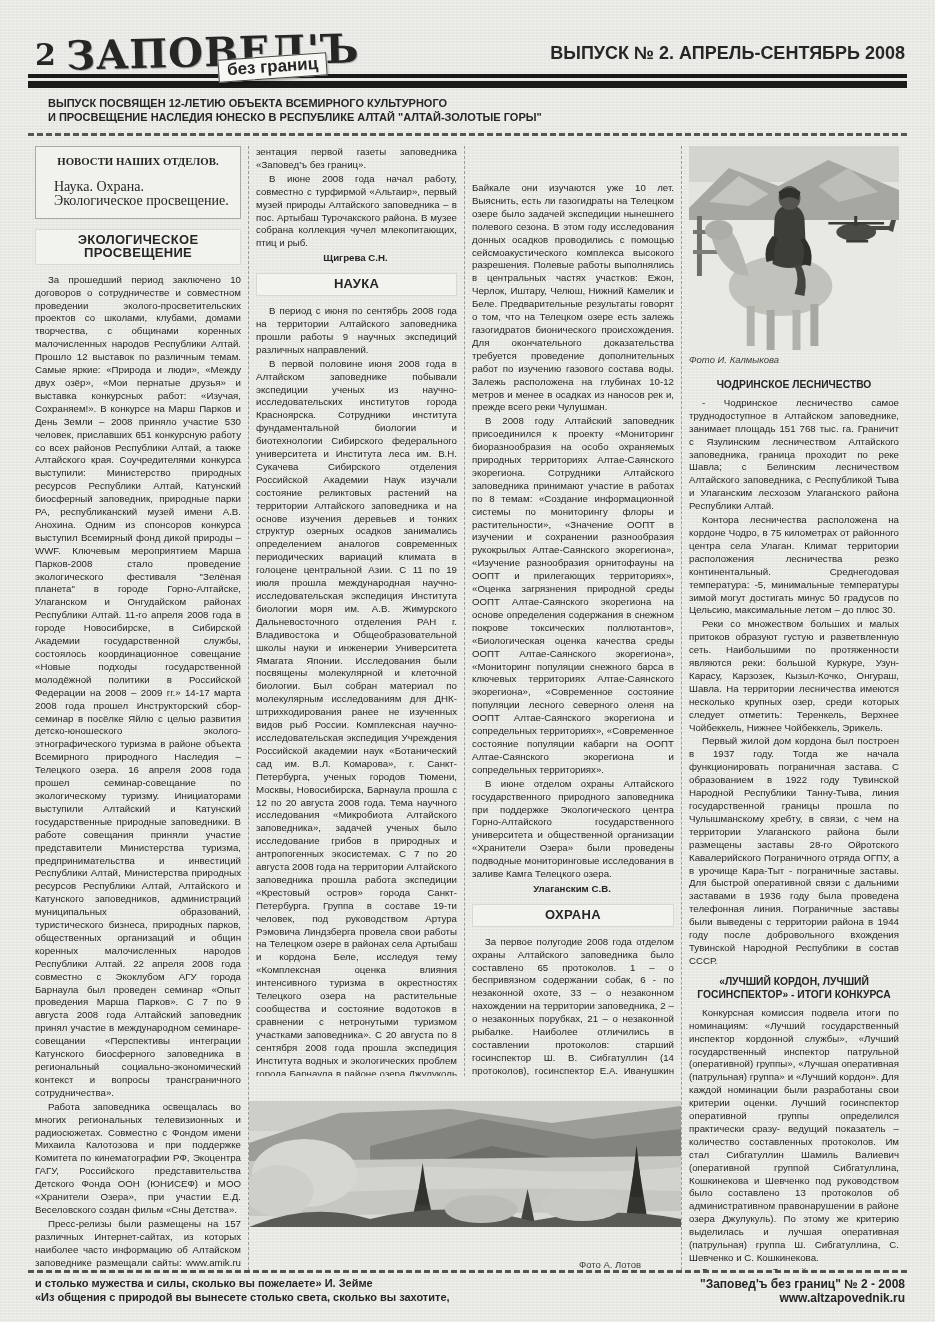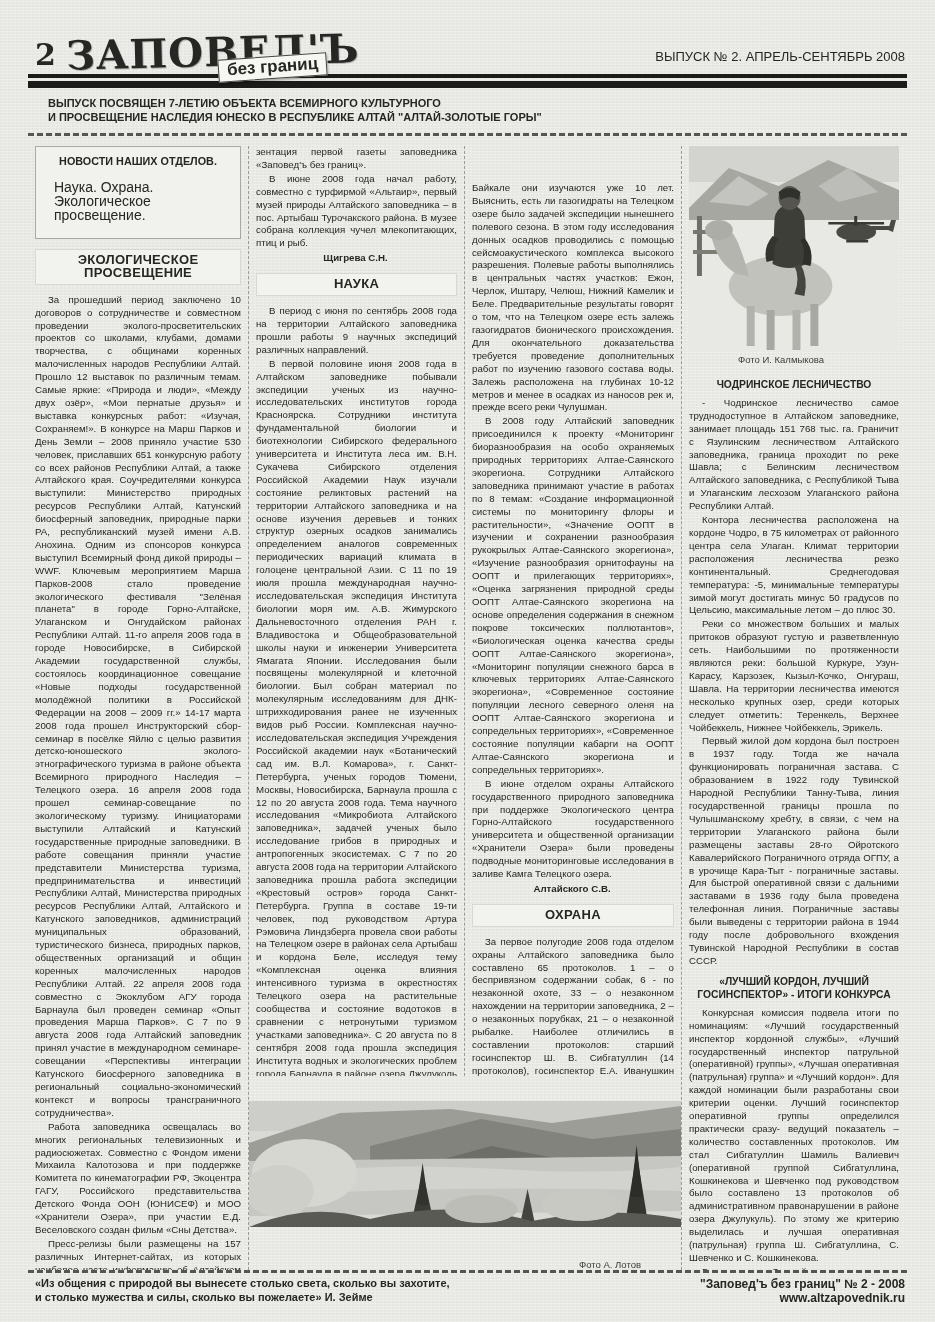--- a/index.html
+++ b/index.html
@@ -17,21 +17,21 @@
   }
   
   .header-wrap { position:relative; padding-top:12px; }
   .header-row { display:flex; align-items:flex-end; padding:0 30px 0 35px; height:58px; }
   .page-num { font-family:"DejaVu Serif", serif; font-weight:bold; font-size:30px; line-height:1; margin-right:10px; }
   .logo-main {
     font-family:"DejaVu Serif", serif; font-weight:bold; font-size:40px; line-height:.9;
     letter-spacing:1px; transform:rotate(-1.5deg); display:inline-block;
     text-shadow:1px 1px 0 rgba(0,0,0,.25);
   }
-  .issue-info { margin-left:auto; font-weight:normal; font-size:13px; padding-bottom:6px; }
+  .issue-info { margin-left:auto; font-weight:bold; font-size:18px; padding-bottom:6px; }
   .logo-sub {
     position:absolute; left:218px; top:56px; z-index:3;
     background:#f6f6f3; border:1px solid #44423e; padding:0 8px 1px 8px;
     font-weight:bold; font-size:17px; transform:rotate(-4deg);
     box-shadow:1px 2px 2px rgba(0,0,0,.25);
   }
   .bar1 { height:4px; background:#1b1b19; margin:4px 28px 0; }
   .bar2 { height:7px; background:#1b1b19; margin:3px 28px 0; }
   .dedication { padding:8px 30px 0 48px; font-weight:bold; font-size:11px; line-height:14px; }
   .dash-sep { border-top:3px dashed #57554f; margin:9px 28px 0; }
@@ -45,25 +45,25 @@
   .col3 { width:216px; padding:0 7px; height:100%;margin-top:36px; }
   .col4 { width:218px; padding-left:7px; border-left:1px dashed #9b9b95; height:100%; }
   .para { text-indent:13px; margin-bottom:1px; }
   .para-flush { text-indent:0; margin-bottom:1px; }
   .byline { text-align:center; font-weight:bold; margin:2px 2px 4px 0; }
   .section-band {
     background:#f2f2ee; border:1px solid #d8d8d2; text-align:center; font-weight:bold;
     font-size:13px; letter-spacing:.3px; padding:4px 0; margin:8px 0 9px;
   }
   .section-head { text-align:center; font-weight:bold; font-size:10.3px; line-height:13px; margin:7px 0 6px; }
-  .news-box { border:1px solid #a9a8a2; background:#f1f1ed; padding:8px 8px 16px; margin-bottom:10px; }
+  .news-box { border:1px solid #a9a8a2; background:#f1f1ed; padding:8px 8px 10px; margin-bottom:10px;font-family:Liberation Serif, serif; }
   .news-title { text-align:center; font-weight:bold; font-size:10.8px; margin-bottom:12px; }
   .news-line { text-align:left; font-size:14px; line-height:14px; padding-left:10px; }
   .photo-caption { text-align:right; font-size:9.5px; color:#3c3c38; padding:7px 40px 0 0; }
-  .photo-caption-col { text-align:center; font-size:9.5px; color:#3c3c38; padding:2px 26px 4px 0; }
+  .photo-caption-col { text-align:left; font-size:9.5px; color:#3c3c38; padding:2px 26px 4px 0;font-style:italic; }
   .photo-frame { width:100%; display:block; }
   .lake-photo { height:126px; margin-top:auto; }
   .winter-photo { height:206px; margin-bottom:0; }
   svg { display:block; }
   
   .footer-sep { border-top:3px dashed #57554f; margin:0 28px; }
   .footer-row { display:flex; justify-content:space-between; padding:4px 30px 0 35px; }
   .footer-quote { font-weight:bold; font-size:11px; line-height:13.5px; }
   .footer-issue { font-weight:bold; font-size:12px; line-height:14px; text-align:right; }
 </style>
@@ -75,21 +75,21 @@
   <div class="header-wrap">
     <div class="header-row">
       <div class="page-num">2</div>
       <div class="logo-main">ЗАПОВЕД'Ъ</div>
       <div class="issue-info">ВЫПУСК № 2. АПРЕЛЬ-СЕНТЯБРЬ 2008</div>
     </div>
     <div class="logo-sub">без границ</div>
     <div class="bar1"></div>
     <div class="bar2"></div>
     <div class="dedication">
-      <div>ВЫПУСК ПОСВЯЩЕН 7-ЛЕТИЮ ОБЪЕКТА ВСЕМИРНОГО КУЛЬТУРНОГО</div>
+      <div>ВЫПУСК ПОСВЯЩЕН 12-ЛЕТИЮ ОБЪЕКТА ВСЕМИРНОГО КУЛЬТУРНОГО</div>
       <div>И ПРОСВЕЩЕНИЕ НАСЛЕДИЯ ЮНЕСКО В РЕСПУБЛИКЕ АЛТАЙ "АЛТАЙ-ЗОЛОТЫЕ ГОРЫ"</div>
     </div>
     <div class="dash-sep"></div>
   </div>
 
   <div class="body-wrap">
 
     <div class="colbox col1">
       <div class="news-box">
         <div class="news-title">НОВОСТИ НАШИХ ОТДЕЛОВ.</div>
@@ -110,21 +110,21 @@
           <div class="para">В июне 2008 года начал работу, совместно с турфирмой «Альтаир», первый музей природы Алтайского заповедника – в пос. Артыбаш Турочакского района. В музее собрана коллекция чучел млекопитающих, птиц и рыб.</div>
           <div class="byline">Щигрева С.Н.</div>
           <div class="section-band">НАУКА</div>
           <div class="para">В период с июня по сентябрь 2008 года на территории Алтайского заповедника прошли работы 9 научных экспедиций различных направлений.</div>
           <div class="para">В первой половине июня 2008 года в Алтайском заповеднике побывали экспедиции ученых из научно-исследовательских институтов города Красноярска. Сотрудники института фундаментальной биологии и биотехнологии Сибирского федерального университета и Института леса им. В.Н. Сукачева Сибирского отделения Российской Академии Наук изучали состояние реликтовых растений на территории Алтайского заповедника и на основе изучения деревьев и тонких структур озерных осадков занимались определением аналогов современных периодических вариаций климата в голоцене центральной Азии. С 11 по 19 июля прошла международная научно-исследовательская экспедиция Института биологии моря им. А.В. Жимурского Дальневосточного отделения РАН г. Владивостока и Общеобразовательной школы науки и инженерии Университета Ямагата Японии. Исследования были посвящены молекулярной и клеточной биологии. Был собран материал по молекулярным исследованиям для ДНК-штрихкодирования ранее не изученных видов рыб России. Комплексная научно-исследовательская экспедиция Учреждения Российской академии наук «Ботанический сад им. В.Л. Комарова», г. Санкт-Петербурга, ученых городов Тюмени, Москвы, Новосибирска, Барнаула прошла с 12 по 20 августа 2008 года. Тема научного исследования «Микробиота Алтайского заповедника», задачей ученых было исследование грибов в природных и антропогенных экосистемах. С 7 по 20 августа 2008 года на территории Алтайского заповедника прошла работа экспедиции «Крестовый остров» города Санкт-Петербурга. Группа в составе 19-ти человек, под руководством Артура Рэмовича Линдзберга провела свои работы на Телецком озере в районах села Артыбаш и кордона Беле, исследуя тему «Комплексная оценка влияния интенсивного туризма в окрестностях Телецкого озера на растительные сообщества и состояние водотоков в сравнении с нетронутыми туризмом участками заповедника». С 20 августа по 8 сентября 2008 года прошла экспедиция Института водных и экологических проблем города Барнаула в районе озера Джулуколь и Шапшальского хребта, задачей которой было выявление и картирование зон активных и сейсмогенных структур». В июле 2008 года прошла и очередная экспедиция новосибирского ученого Виктора Григорьевича Лужецкого. В 2007 году Виктор Григорьевич Лужецкой сделал интересное открытие – Телецкое озеро, по данным его исследований, оказалось гораздо старше, чем считалось ранее. Один из самых надежных способов - бурение глубоководной скважины. В дальнейших планах подключить зарубежные программы по изучению озер, чтобы с их помощью получить новые данные об этом уникальном водоеме. По данным исследования возраст Телецкого озера более 10 миллионов лет. В настоящее время наука не может определить возраст точно, поскольку невозможно достоверно определить скорость накопления и толщину осадков до фундамента. Цель исследований этого лета состояла в подтверждении высказанной им в 2007 году гипотезы о существовании газогидратов на Телецком озере. Это горючий газ в твердом состоянии, внешне выглядящий как лед. По мнению ученых газогидраты – это топливо будущего, на</div>
         </div>
         <div class="colbox col3">
           <div class="para-flush">Байкале они изучаются уже 10 лет. Выяснить, есть ли газогидраты на Телецком озере было задачей экспедиции нынешнего полевого сезона. В этом году исследования донных осадков проводились с помощью сейсмоакустического комплекса высокого разрешения. Полевые работы выполнялись в центральных частях участков: Ежон, Черлок, Иштару, Челюш, Нижний Камелик и Беле. Предварительные результаты говорят о том, что на Телецком озере есть залежь газогидратов бионического происхождения. Для окончательного доказательства требуется проведение дополнительных работ по изучению газового состава воды. Залежь расположена на глубинах 10-12 метров и менее в осадках из наносов рек и, прежде всего реки Чулушман.</div>
           <div class="para">В 2008 году Алтайский заповедник присоединился к проекту «Мониторинг биоразнообразия на особо охраняемых природных территориях Алтае-Саянского экорегиона. Сотрудники Алтайского заповедника принимают участие в работах по 8 темам: «Создание информационной системы по мониторингу флоры и растительности», «Значение ООПТ в изучении и сохранении разнообразия рукокрылых Алтае-Саянского экорегиона», «Изучение разнообразия орнитофауны на ООПТ и прилегающих территориях», «Оценка загрязнения природной среды ООПТ Алтае-Саянского экорегиона на основе определения содержания в снежном покрове токсических поллютантов», «Биологическая оценка качества среды ООПТ Алтае-Саянского экорегиона», «Мониторинг популяции снежного барса в ключевых территориях Алтае-Саянского экорегиона», «Современное состояние популяции лесного северного оленя на ООПТ Алтае-Саянского экорегиона и сопредельных территориях», «Современное состояние популяции кабарги на ООПТ Алтае-Саянского экорегиона и сопредельных территориях».</div>
           <div class="para">В июне отделом охраны Алтайского государственного природного заповедника при поддержке Экологического центра Горно-Алтайского государственного университета и общественной организации «Хранители Озера» были проведены подводные мониторинговые исследования в заливе Камга Телецкого озера.</div>
-          <div class="byline">Алтайского С.В.</div>
+          <div class="byline">Улаганским С.В.</div>
           <div class="section-band">ОХРАНА</div>
           <div class="para">За первое полугодие 2008 года отделом охраны Алтайского заповедника было составлено 65 протоколов. 1 – о беспривязном содержании собак, 6 - по незаконной охоте, 33 – о незаконном нахождении на территории заповедника, 2 – о незаконных порубках, 21 – о незаконной рыбалке. Наиболее отличились в составлении протоколов: старший госинспектор Ш. В. Сибгатуллин (14 протоколов), госинспектор Е.А. Иванушкин (12 протоколов), старший госинспектор С.В. Абрамов (6 протоколов), госинспектор С. Царев (5 протоколов), госинспектора С. Денисов и Аронов (по 4 протокола).</div>
           <div class="para">В 2008 году отдел охраны Алтайского заповедника приступил к реализации проекта по программе ПРООН/ГЭФ по координации и усилению службы охраны на ООПТ: «Организация системы взаимодействия заповедников «Алтайский», «Хакасский» и «Убсунурская котловина».</div>
 
         </div>
       </div>
       <div class="photo-frame lake-photo">
         <svg width="100%" height="126" viewBox="0 0 428 126" preserveAspectRatio="none">
           <rect x="0" y="0" width="428" height="126" fill="#d9d9d5"></rect>
           <rect x="0" y="0" width="428" height="30" fill="#cdcdc9"></rect>
@@ -197,22 +197,22 @@
       </div>
       <div class="para">Конкурсная комиссия подвела итоги по номинациям: «Лучший государственный инспектор кордонной службы», «Лучший государственный инспектор патрульной (оперативной) группы», «Лучшая оперативная (патрульная) группа» и «Лучший кордон». Для каждой номинации были разработаны свои критерии оценки. Лучший госинспектор оперативной группы определился практически сразу- ведущий показатель – количество составленных протоколов. Им стал Сибгатуллин Шамиль Валиевич (оперативной группой Сибгатуллина, Кошкинекова и Шевченко под руководством было составлено 13 протоколов об административном правонарушении в районе озера Джулукуль). По этому же критерию выделилась и лучшая оперативная (патрульная) группа Ш. Сибгатуллина, С. Шевченко и С. Кошкинекова.</div>
       <div class="para">В номинации «Лучший кордон» на первом месте отмечен кордон Байгазан, за ним следуют кордоны Челюш и Кокши.</div>
 
     </div>
   </div>
 
   <div class="footer-sep"></div>
   <div class="footer-row">
     <div class="footer-quote">
+      <div>и столько мужества и силы, сколько вы пожелаете»  И. Зейме</div>
       <div>«Из общения с природой вы вынесете столько света, сколько вы захотите,</div>
-      <div>и столько мужества и силы, сколько вы пожелаете»  И. Зейме</div>
     </div>
     <div class="footer-issue">
       <div>"Заповед'ъ без границ" № 2 - 2008</div>
       <div>www.altzapovednik.ru</div>
     </div>
   </div>
 
 </div>
 
 </body></html>

